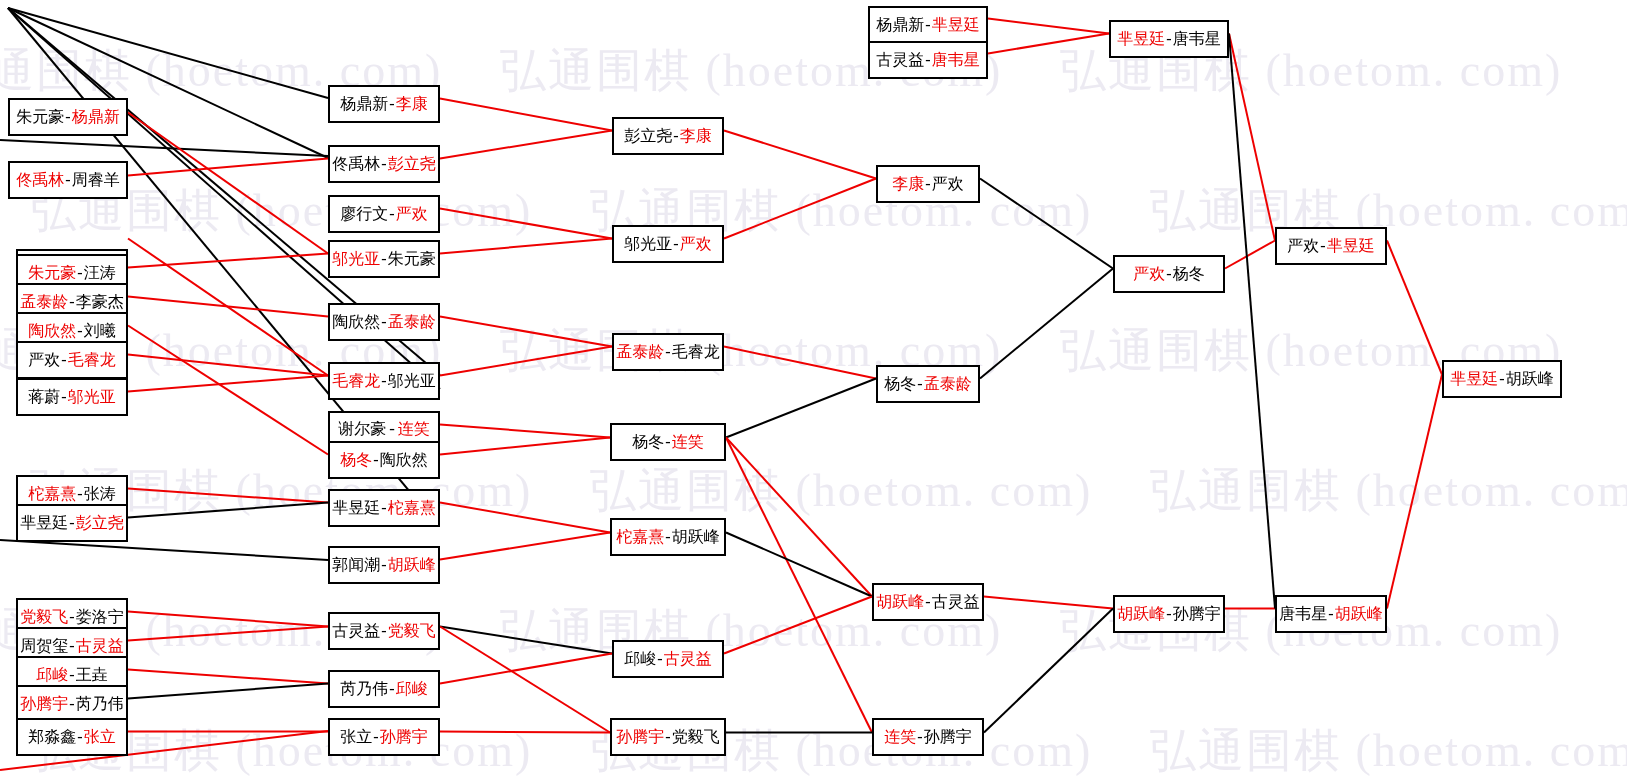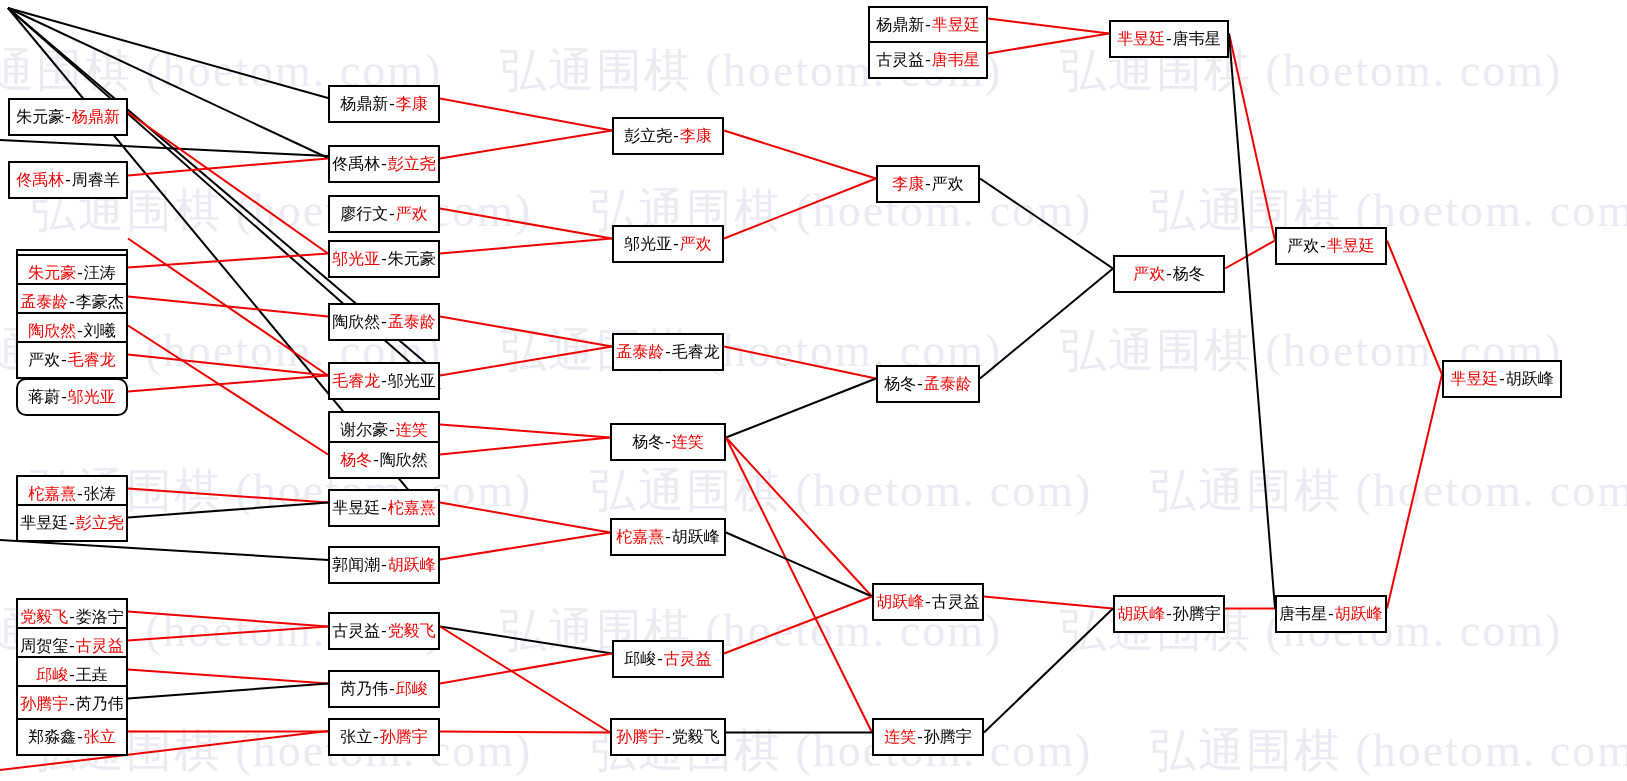--- a/index.html
+++ b/index.html
@@ -155,21 +155,21 @@
       <div class="match" style="left: 16px; top: 312px; width: 112px; height: 27px;">
         <span class="p w">陶欣然</span>
         <span class="sep">-</span>
         <span class="p l">刘曦</span>
       </div>
       <div class="match" style="left: 16px; top: 341px; width: 112px; height: 27px;">
         <span class="p l">严欢</span>
         <span class="sep">-</span>
         <span class="p w">毛睿龙</span>
       </div>
-      <div class="match" style="left: 16px; top: 378px; width: 112px; height: 27px; border-radius: 10px;">
+      <div class="match" style="left: 16px; top: 378px; width: 112px; height: 27px;">
         <span class="p l">蒋蔚</span>
         <span class="sep">-</span>
         <span class="p w">邬光亚</span>
       </div>
       <div class="match" style="left: 16px; top: 475px; width: 112px; height: 27px;">
         <span class="p w">柁嘉熹</span>
         <span class="sep">-</span>
         <span class="p l">张涛</span>
       </div>
       <div class="match" style="left: 16px; top: 504px; width: 112px; height: 27px;">
@@ -225,21 +225,21 @@
       <div class="match" style="left: 328px; top: 303px; width: 112px; height: 27px;">
         <span class="p l">陶欣然</span>
         <span class="sep">-</span>
         <span class="p w">孟泰龄</span>
       </div>
       <div class="match" style="left: 328px; top: 362px; width: 112px; height: 27px;">
         <span class="p w">毛睿龙</span>
         <span class="sep">-</span>
         <span class="p l">邬光亚</span>
       </div>
-      <div class="match" style="left: 328px; top: 411px; width: 112px; height: 32px;">
+      <div class="match" style="left: 328px; top: 411px; width: 112px; height: 32px; font-family: Liberation Mono, monospace;">
         <span class="p l">谢尔豪</span>
         <span class="sep">-</span>
         <span class="p w">连笑</span>
       </div>
       <div class="match" style="left: 328px; top: 441px; width: 112px; height: 27px;">
         <span class="p w">杨冬</span>
         <span class="sep">-</span>
         <span class="p l">陶欣然</span>
       </div>
       <div class="match" style="left: 328px; top: 489px; width: 112px; height: 27px;">

